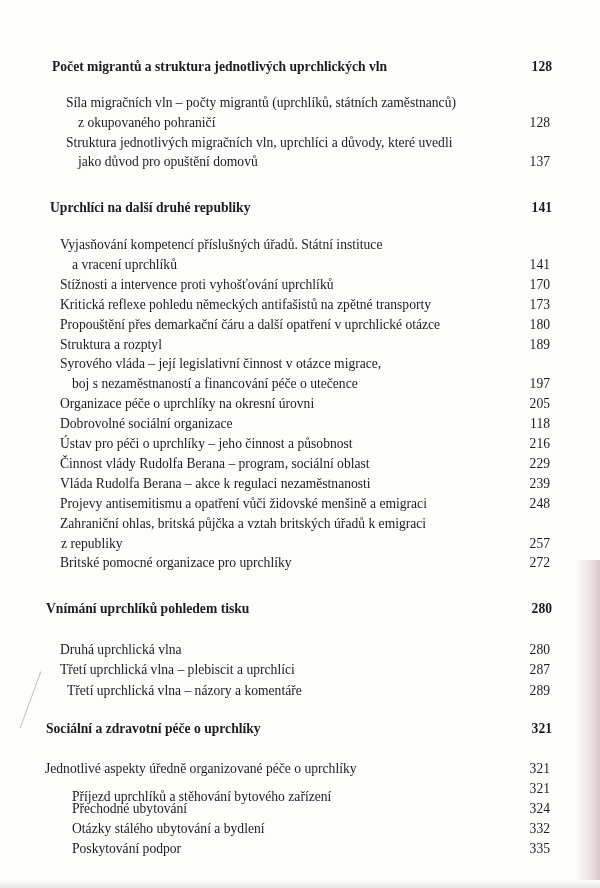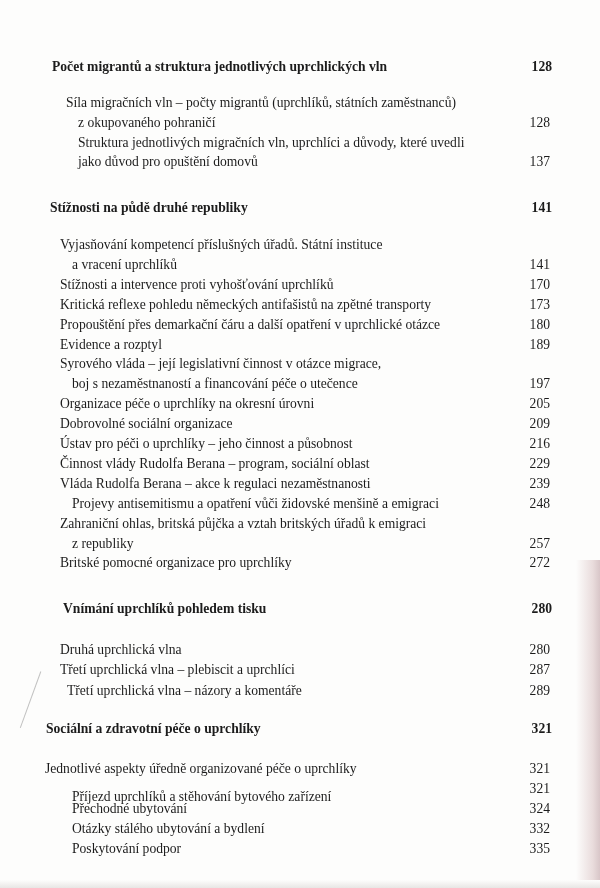--- a/index.html
+++ b/index.html
@@ -44,28 +44,28 @@
       <span class="page">128</span>
     </div>
     <div class="row" style="top: 93px;">
       <span class="title" style="left: 66px;">Síla migračních vln – počty migrantů (uprchlíků, státních zaměstnanců)</span>
     </div>
     <div class="row" style="top: 112.8px;">
       <span class="title" style="left: 78px;">z okupovaného pohraničí</span>
       <span class="page">128</span>
     </div>
     <div class="row" style="top: 132.6px;">
-      <span class="title" style="left: 66px; margin-left: 12px;">Struktura jednotlivých migračních vln, uprchlíci a důvody, které uvedli</span>
+      <span class="title" style="left: 66px;">Struktura jednotlivých migračních vln, uprchlíci a důvody, které uvedli</span>
     </div>
     <div class="row" style="top: 152.4px;">
       <span class="title" style="left: 78px;">jako důvod pro opuštění domovů</span>
       <span class="page">137</span>
     </div>
     <div class="row heading" style="top: 198px;">
-      <span class="title" style="left: 50px;">Stížnosti na půdě druhé republiky</span>
+      <span class="title" style="left: 50px;">Uprchlíci na další druhé republiky</span>
       <span class="page">141</span>
     </div>
     <div class="row" style="top: 235px;">
       <span class="title" style="left: 60px;">Vyjasňování kompetencí příslušných úřadů. Státní instituce</span>
     </div>
     <div class="row" style="top: 254.9px;">
       <span class="title" style="left: 72px;">a vracení uprchlíků</span>
       <span class="page">141</span>
     </div>
     <div class="row" style="top: 274.8px;">
@@ -74,67 +74,67 @@
     </div>
     <div class="row" style="top: 294.7px;">
       <span class="title" style="left: 60px;">Kritická reflexe pohledu německých antifašistů na zpětné transporty</span>
       <span class="page">173</span>
     </div>
     <div class="row" style="top: 314.6px;">
       <span class="title" style="left: 60px;">Propouštění přes demarkační čáru a další opatření v uprchlické otázce</span>
       <span class="page">180</span>
     </div>
     <div class="row" style="top: 334.5px;">
-      <span class="title" style="left: 60px;">Evidence a rozptyl</span>
+      <span class="title" style="left: 60px;">Struktura a rozptyl</span>
       <span class="page">189</span>
     </div>
     <div class="row" style="top: 354.4px;">
       <span class="title" style="left: 60px;">Syrového vláda – její legislativní činnost v otázce migrace,</span>
     </div>
     <div class="row" style="top: 374.3px;">
       <span class="title" style="left: 72px;">boj s nezaměstnaností a financování péče o utečence</span>
       <span class="page">197</span>
     </div>
     <div class="row" style="top: 394.2px;">
       <span class="title" style="left: 60px;">Organizace péče o uprchlíky na okresní úrovni</span>
       <span class="page">205</span>
     </div>
     <div class="row" style="top: 414.1px;">
       <span class="title" style="left: 60px;">Dobrovolné sociální organizace</span>
-      <span class="page">209</span>
+      <span class="page">118</span>
     </div>
     <div class="row" style="top: 434px;">
       <span class="title" style="left: 60px;">Ústav pro péči o uprchlíky – jeho činnost a působnost</span>
       <span class="page">216</span>
     </div>
     <div class="row" style="top: 453.9px;">
       <span class="title" style="left: 60px;">Činnost vlády Rudolfa Berana – program, sociální oblast</span>
       <span class="page">229</span>
     </div>
     <div class="row" style="top: 473.8px;">
       <span class="title" style="left: 60px;">Vláda Rudolfa Berana – akce k regulaci nezaměstnanosti</span>
       <span class="page">239</span>
     </div>
     <div class="row" style="top: 493.7px;">
-      <span class="title" style="left: 60px; margin-left: 12px;">Projevy antisemitismu a opatření vůči židovské menšině a emigraci</span>
+      <span class="title" style="left: 60px;">Projevy antisemitismu a opatření vůči židovské menšině a emigraci</span>
       <span class="page">248</span>
     </div>
     <div class="row" style="top: 513.6px;">
       <span class="title" style="left: 60px;">Zahraniční ohlas, britská půjčka a vztah britských úřadů k emigraci</span>
     </div>
     <div class="row" style="top: 533.5px;">
-      <span class="title" style="left: 72px; font-family: Liberation Serif, serif;">z republiky</span>
+      <span class="title" style="left: 61px; font-family: Liberation Serif, serif;">z republiky</span>
       <span class="page">257</span>
     </div>
     <div class="row" style="top: 553.4px;">
       <span class="title" style="left: 60px; font-family: Liberation Serif, serif;">Britské pomocné organizace pro uprchlíky</span>
       <span class="page">272</span>
     </div>
     <div class="row heading" style="top: 599px;">
-      <span class="title" style="left: 63px;">Vnímání uprchlíků pohledem tisku</span>
+      <span class="title" style="left: 46px;">Vnímání uprchlíků pohledem tisku</span>
       <span class="page">280</span>
     </div>
     <div class="row" style="top: 640px;">
       <span class="title" style="left: 60px;">Druhá uprchlická vlna</span>
       <span class="page">280</span>
     </div>
     <div class="row" style="top: 660.3px;">
       <span class="title" style="left: 60px;">Třetí uprchlická vlna – plebiscit a uprchlíci</span>
       <span class="page">287</span>
     </div>

